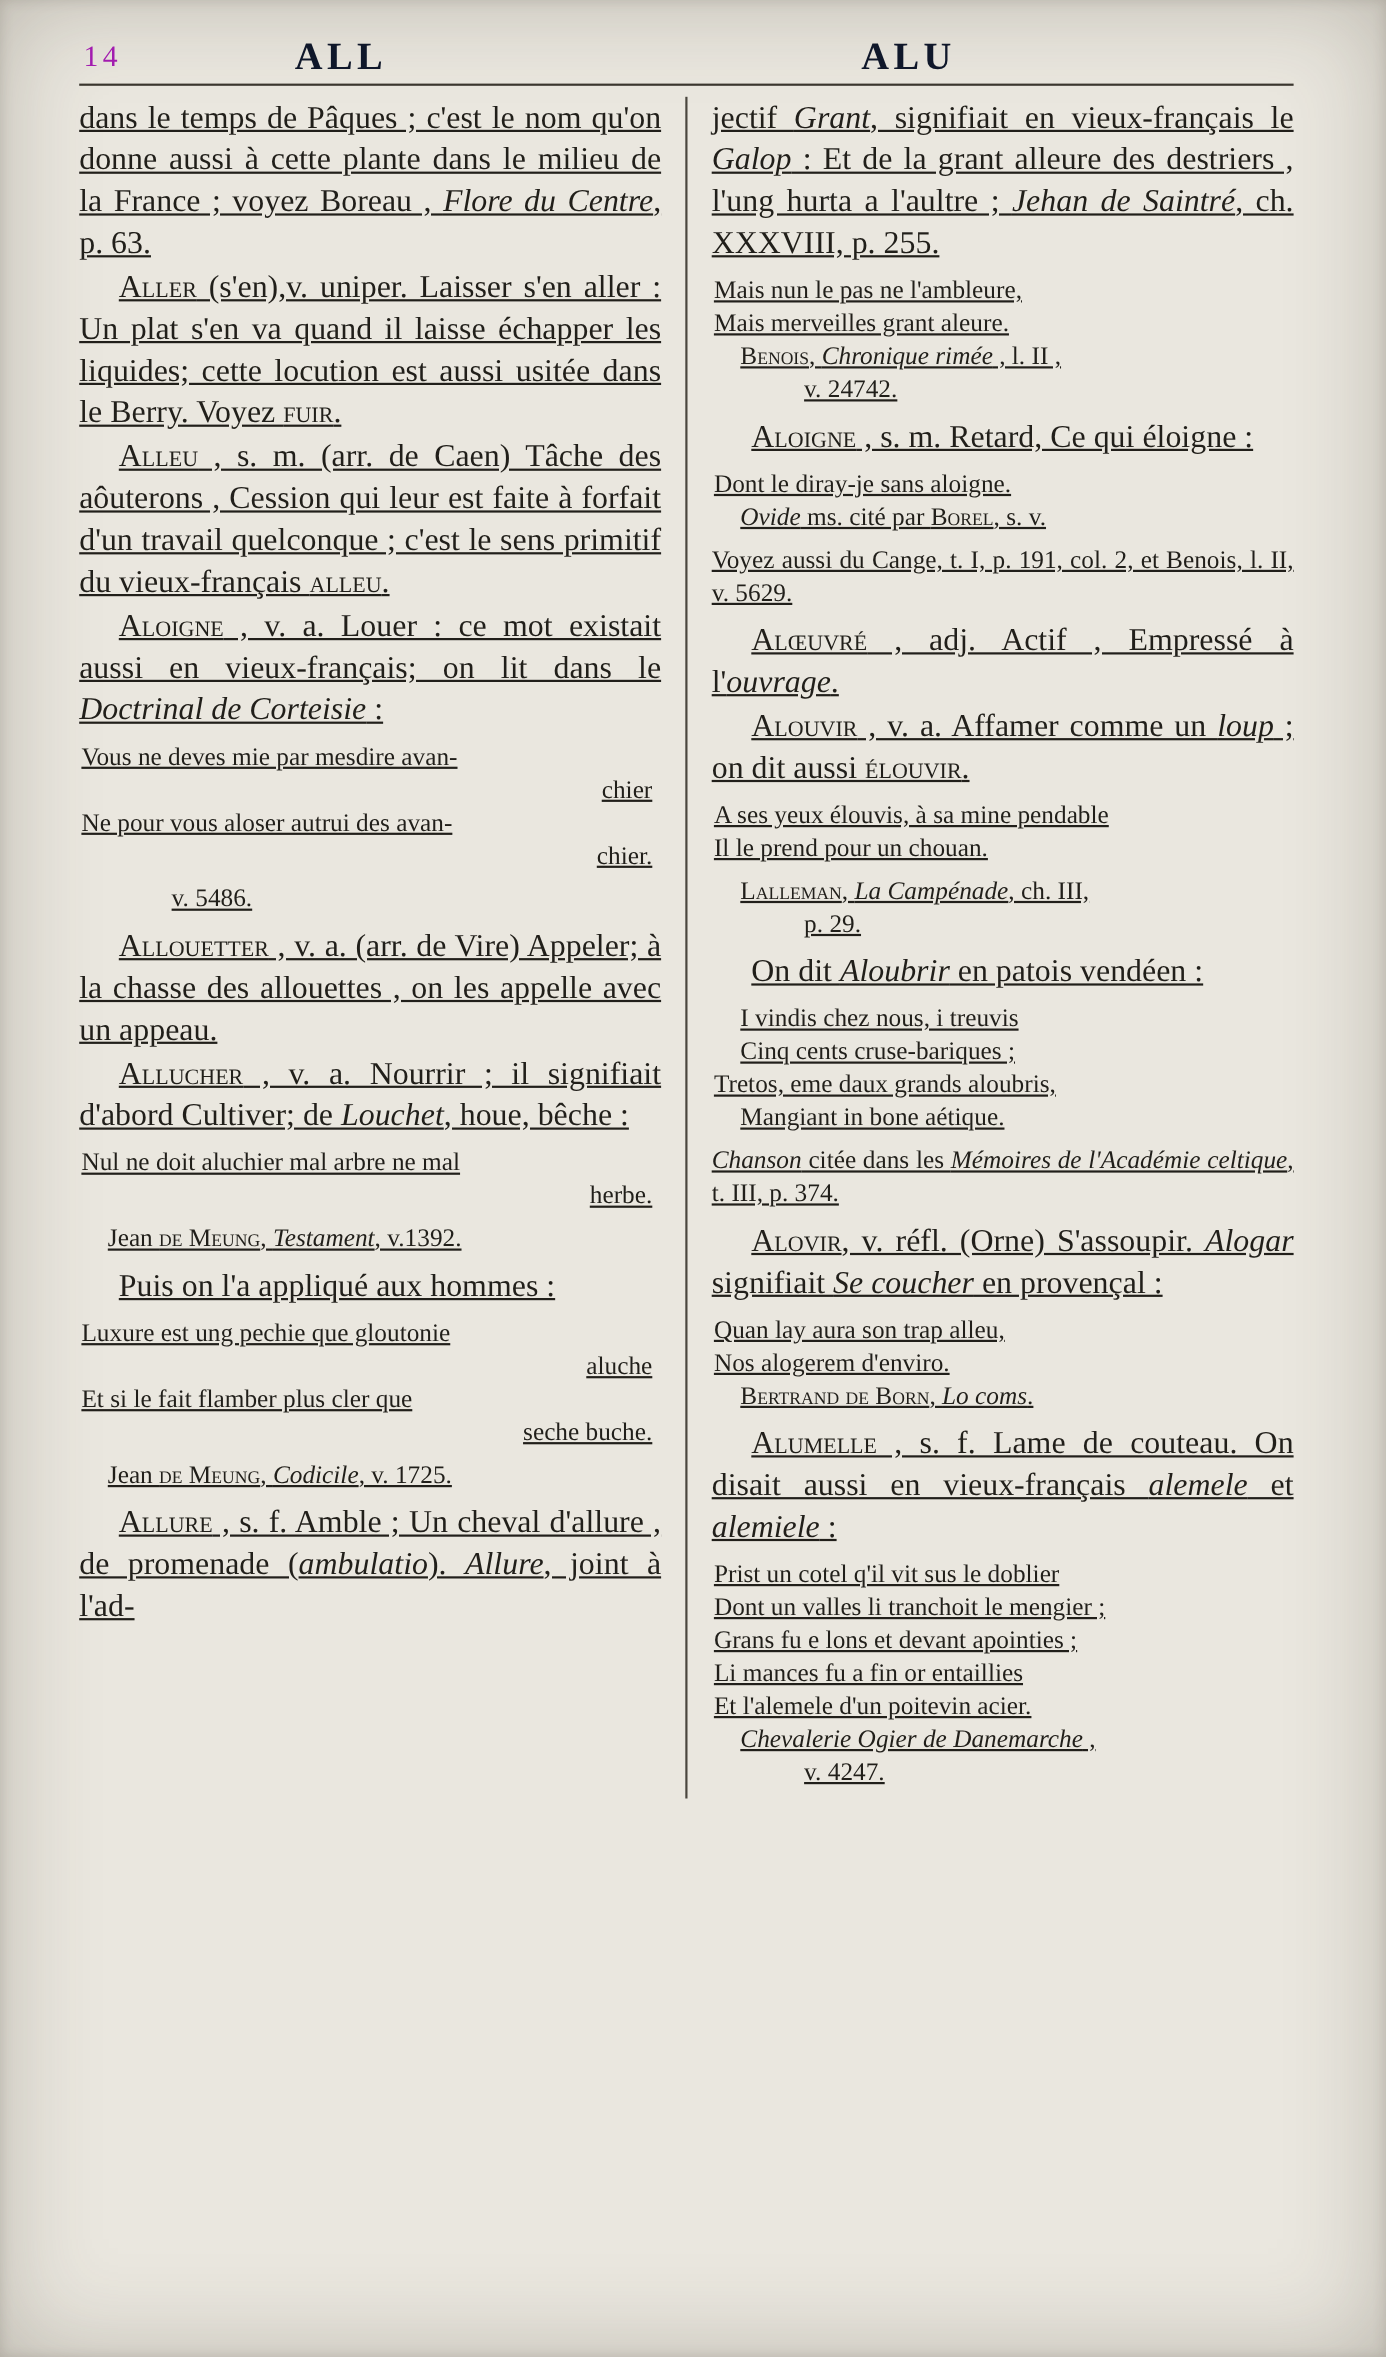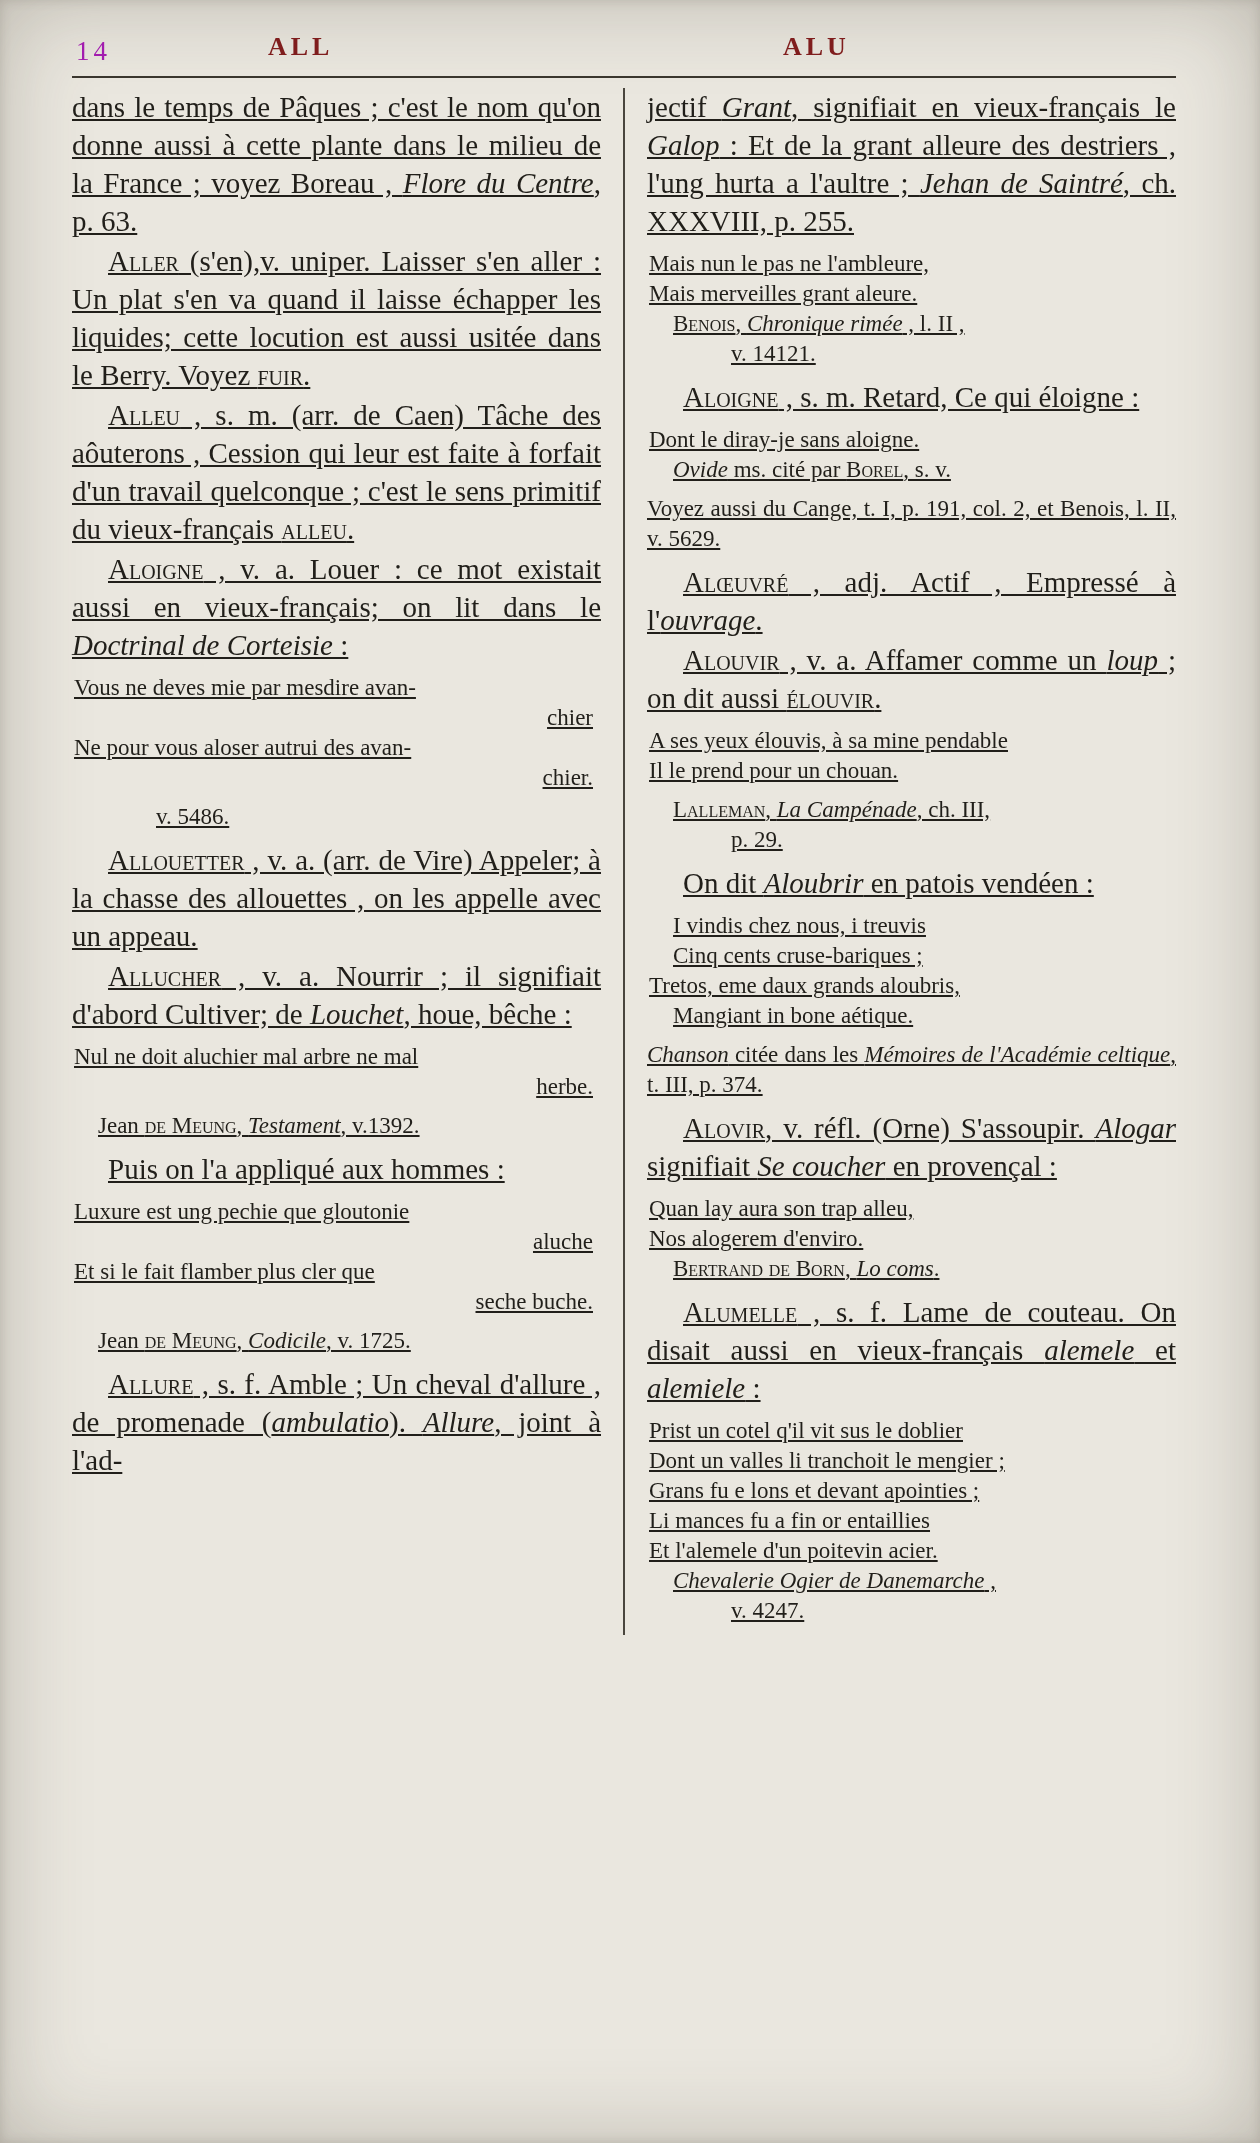--- a/index.html
+++ b/index.html
@@ -7,21 +7,21 @@
     width:1260px;height:2143px;box-sizing:border-box;position:relative;
     background:#eae7df;
     box-shadow:inset 0 0 90px rgba(70,62,48,.28), inset 0 0 12px rgba(70,62,48,.18);
     padding:30px 84px 30px 72px;
     font-family:"Liberation Serif","DejaVu Serif",serif;
     color:#211f1a;
     overflow:hidden;
   }
   .header{position:relative;height:46px;}
   .page-number{position:absolute;left:4px;top:6px;font-size:27px;letter-spacing:4px;color:#a21caf;}
-  .col-head{position:absolute;top:2px;font-size:26px;letter-spacing:4px;font-weight:bold;color:#7f1d1d;}
+  .col-head{position:absolute;top:2px;font-size:35px;letter-spacing:4px;font-weight:bold;color:#0f172a;}
   .head-left{left:196px;}
   .head-right{left:711px;}
   .header-rule{border:0;border-top:2px solid #3a362e;margin:0 0 10px 0;}
   .columns{display:flex;align-items:stretch;}
   .col{flex:1;min-width:0;text-decoration:underline;}
   .col-left{padding-right:22px;}
   .col-right{padding-left:22px;border-left:2px solid #4a463e;}
   .block{font-size:29px;line-height:38px;text-align:justify;margin:0 0 2px 0;}
   .block.indent{text-indent:36px;}
   .block.small{font-size:23px;line-height:30px;margin:9px 0 9px 0;}
@@ -79,21 +79,21 @@
           <div class="vline a-i1"><span>Jean </span><span class="sc">de Meung</span><span>, </span><span class="it">Codicile</span><span>, v. 1725.</span></div>
         </div>
         <div class="block para indent"><span class="sc">Allure</span><span> , s. f. Amble ; Un cheval d'allure , de promenade (</span><span class="it">ambulatio</span><span>). </span><span class="it">Allure</span><span>, joint à l'ad-</span></div>
       </div>
     <div class="col col-right" id="col-right">
         <div class="block para"><span>jectif </span><span class="it">Grant</span><span>, signifiait en vieux-français le </span><span class="it">Galop</span><span> : Et de la grant alleure des destriers , l'ung hurta a l'aultre ; </span><span class="it">Jehan de Saintré</span><span>, ch. XXXVIII, p. 255.</span></div>
         <div class="block verse small">
           <div class="vline a-left"><span>Mais nun le pas ne l'ambleure,</span></div>
           <div class="vline a-left"><span>Mais merveilles grant aleure.</span></div>
           <div class="vline a-i1"><span class="sc">Benois</span><span>, </span><span class="it">Chronique rimée</span><span> , l. II ,</span></div>
-          <div class="vline a-i2"><span>v. 14121.</span></div>
+          <div class="vline a-i2"><span>v. 24742.</span></div>
         </div>
         <div class="block para indent"><span class="sc">Aloigne</span><span> , s. m. Retard, Ce qui éloigne :</span></div>
         <div class="block verse small">
           <div class="vline a-left"><span>Dont le diray-je sans aloigne.</span></div>
           <div class="vline a-i1"><span class="it">Ovide</span><span> ms. cité par </span><span class="sc">Borel</span><span>, s. v.</span></div>
         </div>
         <div class="block para small"><span>Voyez aussi du Cange, t. I, p. 191, col. 2, et Benois, l. II, v. 5629.</span></div>
         <div class="block para indent"><span class="sc">Alœuvré</span><span> , adj. Actif , Empressé à l'</span><span class="it">ouvrage</span><span>.</span></div>
         <div class="block para indent"><span class="sc">Alouvir</span><span> , v. a. Affamer comme un </span><span class="it">loup</span><span> ; on dit aussi </span><span class="sc">élouvir</span><span>.</span></div>
         <div class="block verse small">

